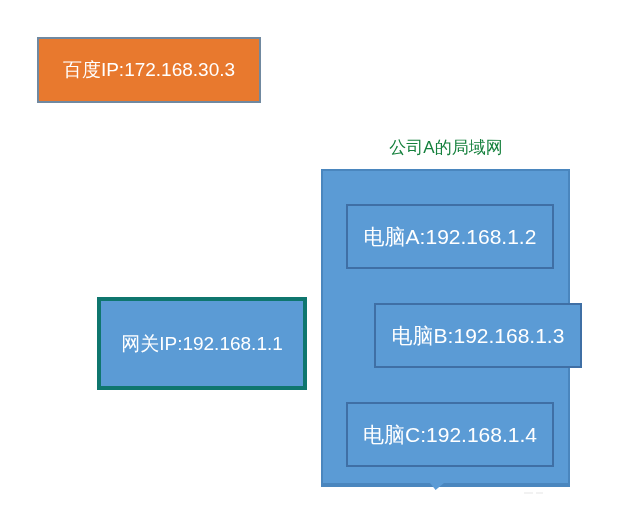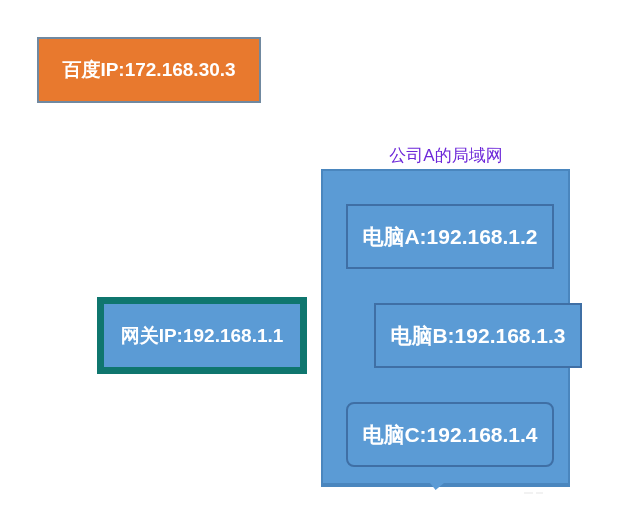--- a/index.html
+++ b/index.html
@@ -25,57 +25,56 @@
     position: absolute;
     box-sizing: border-box;
     display: flex;
     align-items: center;
     justify-content: center;
   }
   .box-label {
     color: #ffffff;
     white-space: nowrap;
     letter-spacing: 0px;
-    font-weight: bold;
   }
 
   
   #baidu-box {
     left: 37px;
     top: 37px;
     width: 224px;
     height: 66px;
     background: #E8792E;
     border: 2px solid #7089A0;
   }
   #baidu-box .box-label {
     font-size: 19px;
   }
 
   
   #gateway-box {
     left: 97px;
     top: 297px;
     width: 210px;
-    height: 77px;
+    height: 93px;
     background: #5B9BD5;
-    border: 7px solid #0f766e;
+    border: 4px solid #0f766e;
   }
   #gateway-box .box-label {
     font-size: 19px;
   }
 
   
   #lan-title {
     position: absolute;
     left: 321px;
-    top: 144px;
+    top: 136px;
     width: 250px;
     text-align: center;
-    color: #6d28d9;
+    color: #15803d;
     font-size: 17px;
     white-space: nowrap;
   }
 
   
   #lan-box {
     left: 321px;
     top: 169px;
     width: 249px;
     height: 318px;
@@ -110,21 +109,21 @@
     border: 2px solid #3F6FA5;
     left: 346px;
     width: 208px;
     height: 65px;
   }
   .computer-box .box-label {
     font-size: 21px;
   }
   #computer-box-0 { top: 204px; }
   #computer-box-1 { top: 303px; margin-left: 28px; }
-  #computer-box-2 { top: 402px; border-radius: 8px; }
+  #computer-box-2 { top: 402px; }
 
   
   .faint-mark {
     position: absolute;
     background: #f2f2f2;
   }
   #faint-mark-a { left: 524px; top: 492px; width: 9px; height: 2px; }
   #faint-mark-b { left: 536px; top: 492px; width: 7px; height: 2px; }
 </style>
 </head>

